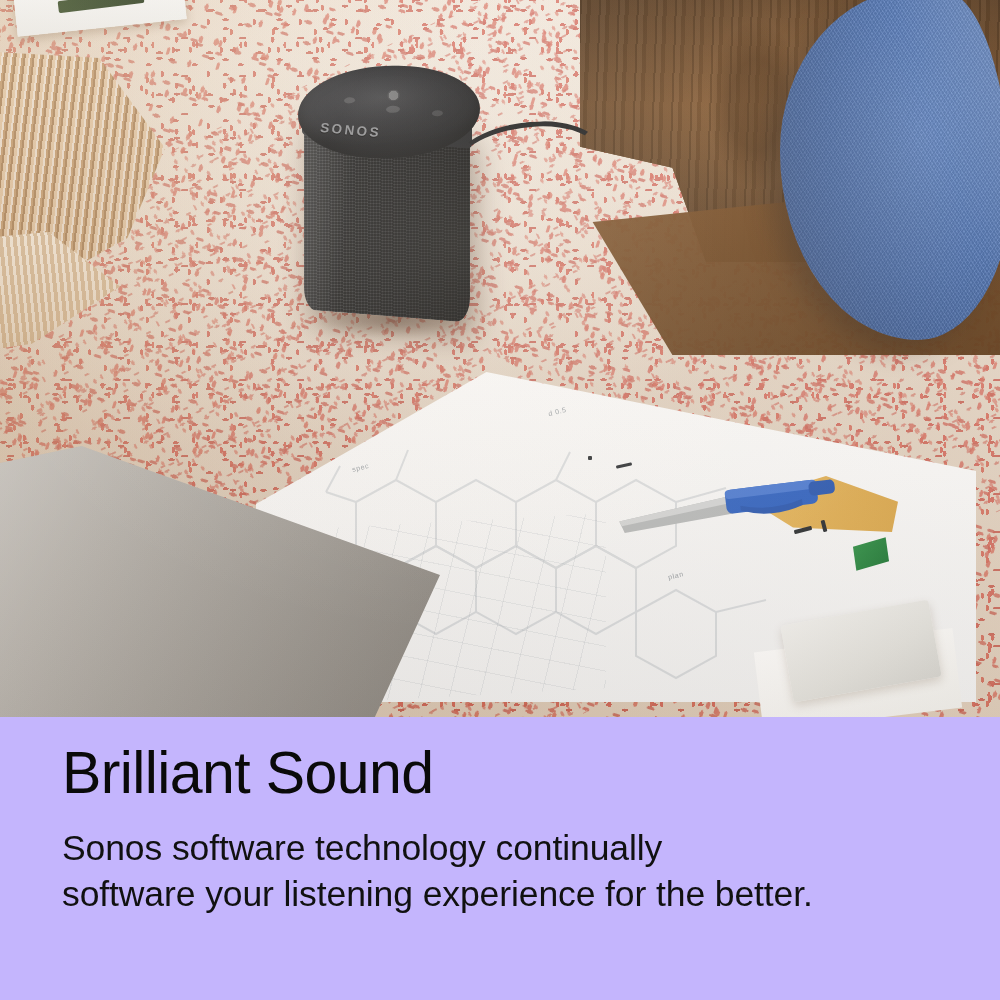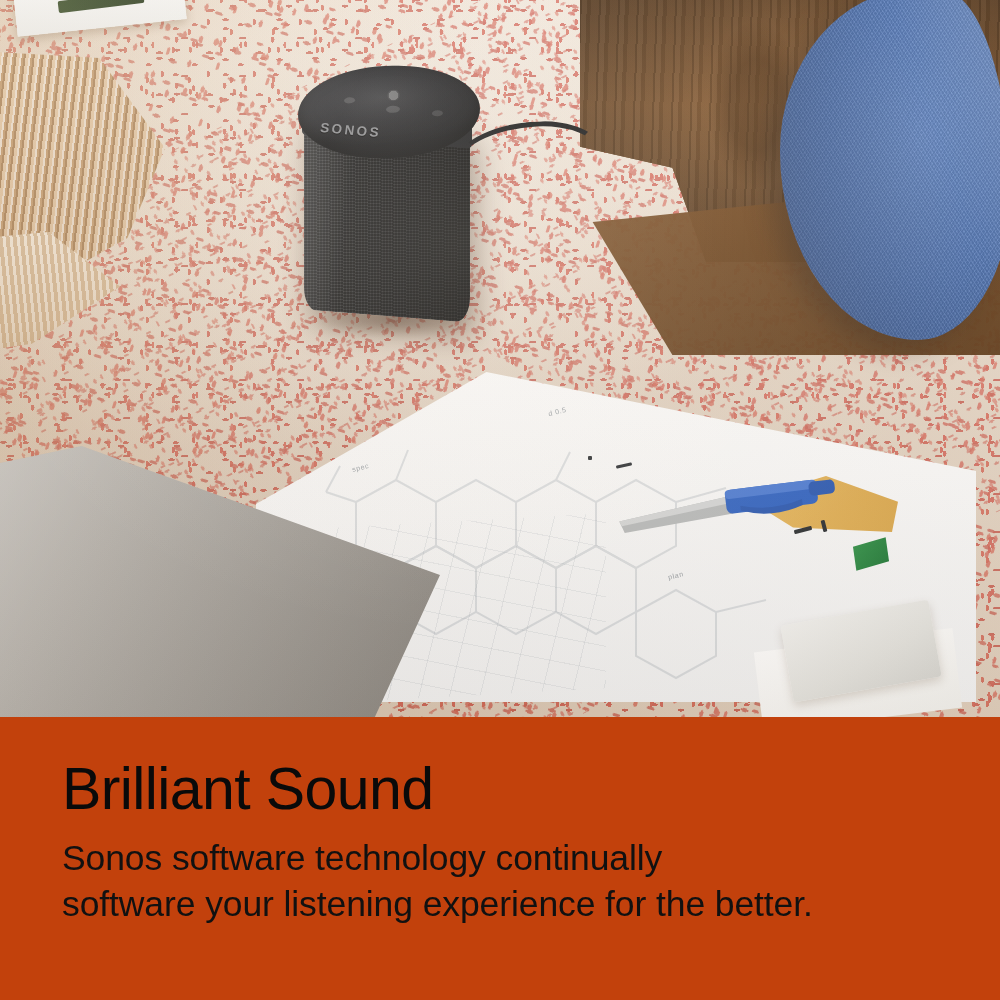--- a/index.html
+++ b/index.html
@@ -281,29 +281,29 @@
   .photo-grade{
     position:absolute; inset:0; pointer-events:none;
     background:
       radial-gradient(ellipse 760px 560px at 46% 34%, rgba(255,250,240,.16) 0%, rgba(255,250,240,0) 70%),
       linear-gradient(200deg, rgba(255,245,230,.10) 0%, rgba(120,95,70,.12) 100%);
   }
 
   
   .caption{
     position:absolute; left:0; top:717px; width:1000px; height:283px;
-    background:#c2410c;
-    padding:43px 60px 0 62px;
+    background:#c4b5fd;
+    padding:27px 60px 0 62px;
   }
   .headline{
     font-size:59px; line-height:1.0; font-weight:400; color:#0a0a0a;
     letter-spacing:-.6px;
   }
   .subcopy{
-    margin-top:16px;
+    margin-top:22px;
     font-size:35.5px; line-height:1.30; font-weight:400; color:#111111;
     letter-spacing:-.1px; max-width:890px;
   }
 </style>
 </head>
 <body>
 
 <div class="page">
 
   <div class="photo">

